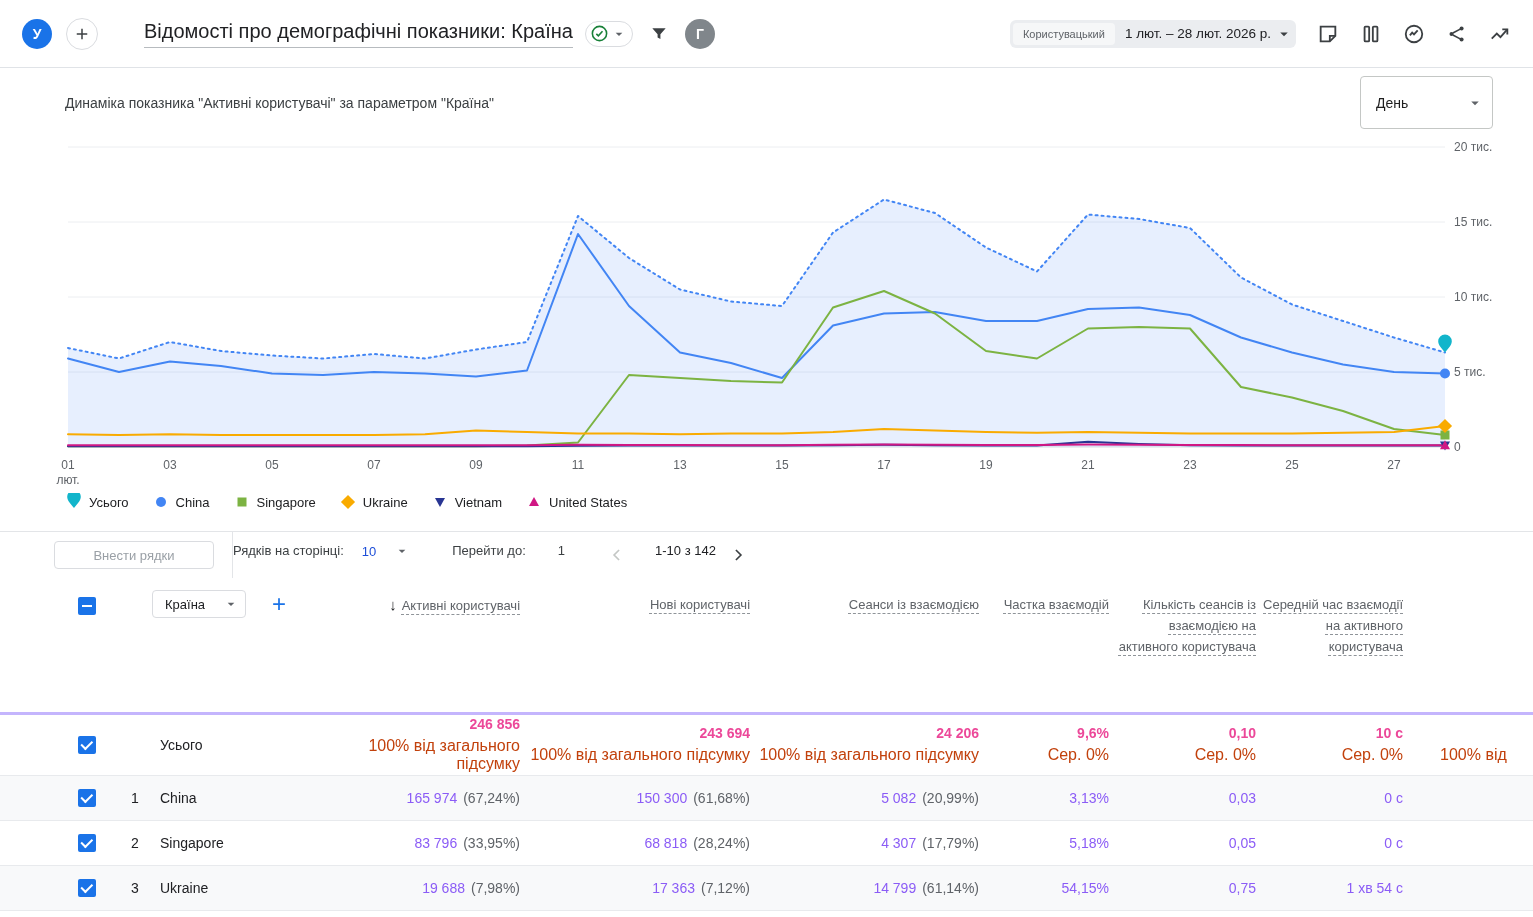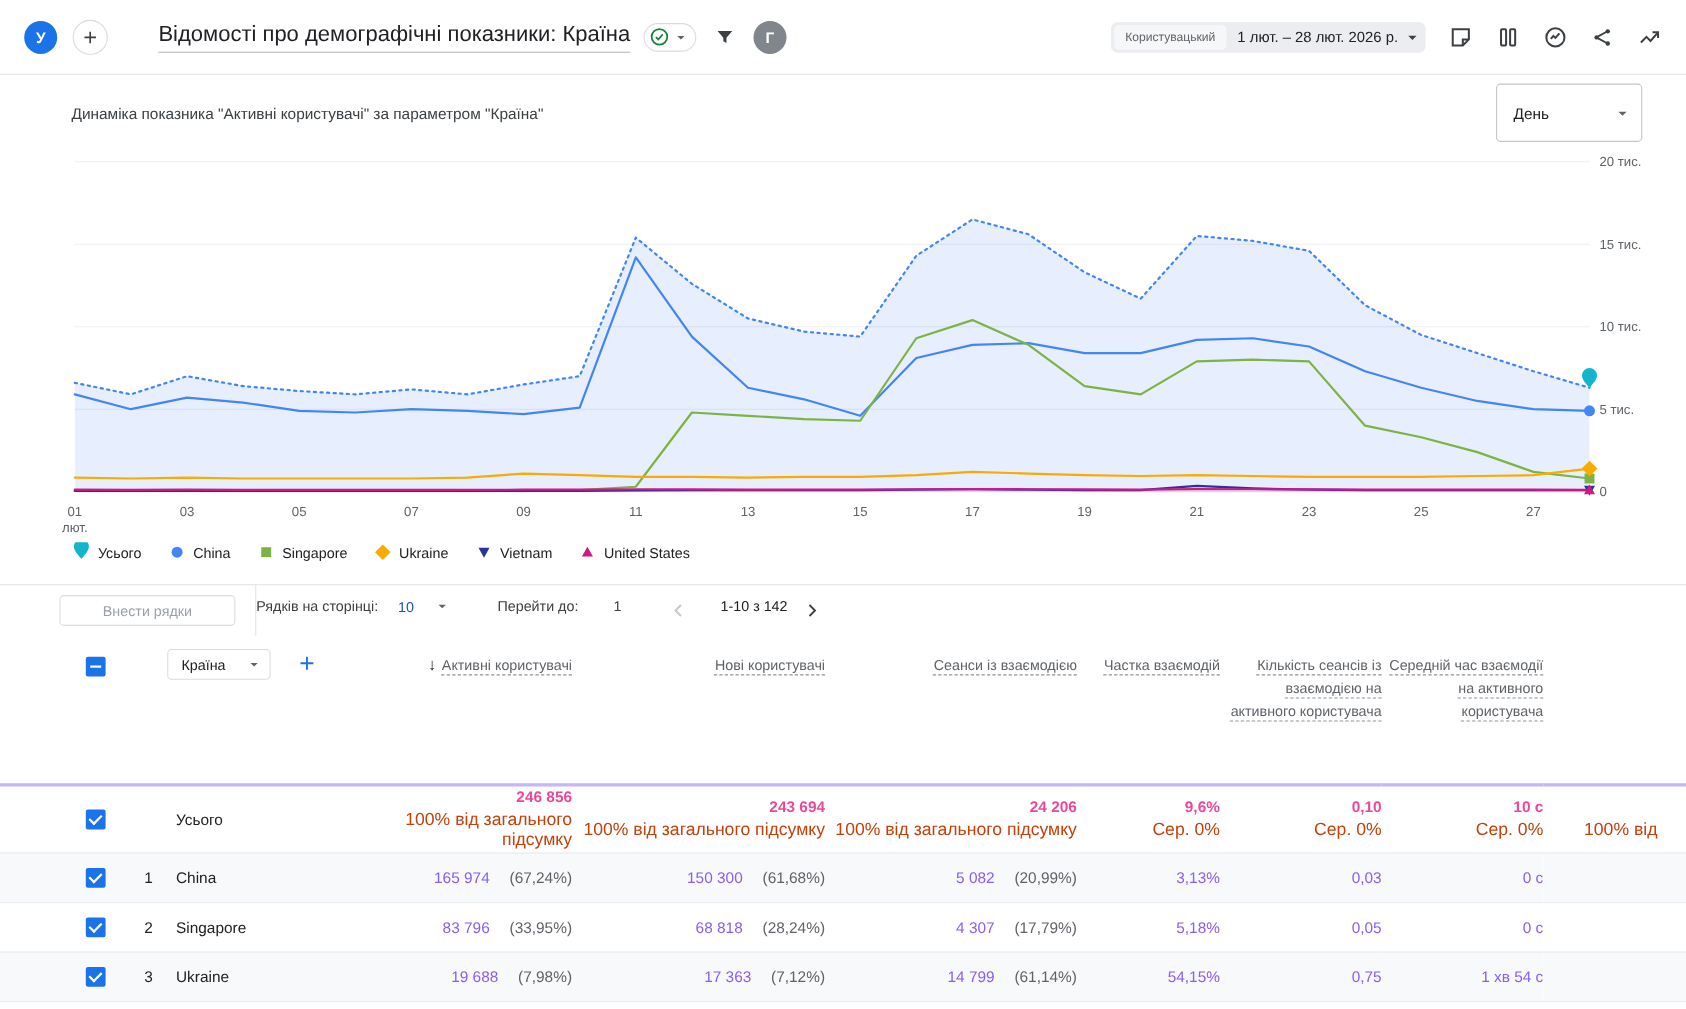--- a/index.html
+++ b/index.html
@@ -77,21 +77,21 @@
   .totals-row td{height:62px;border-bottom:1px solid #e8eaed}
   .data-row td{height:45px;border-bottom:1px solid #e8eaed}
   .data-row.alt{background:#f8f9fa}
   td.num{text-align:right}
   .t-main{font-weight:700;font-size:14px;color:#ec4899}
   .t-sub{font-size:16px;color:#c2410c;margin-top:5px}
   .t-sub.left{text-align:left;padding-left:37px}
   td.country{font-weight:500;color:#202124}
   td.rownum{text-align:center;color:#202124}
   .rv{color:#8b5cf6}
-  .rp{color:#5f6368;margin-left:18px}
+  .rp{color:#5f6368;margin-left:6px}
 
   .checkbox{width:18px;height:18px;border-radius:2px;background:#1a73e8;display:inline-flex;
     align-items:center;justify-content:center;cursor:pointer;vertical-align:middle}
   .checkbox.ind::after{content:"";width:10px;height:2px;background:#fff}
   .checkbox.checked::after{content:"";width:9px;height:5px;border-left:2px solid #fff;border-bottom:2px solid #fff;
     transform:rotate(-45deg) translate(0,-1px)}
 
   .caret{display:flex}
 </style>
 </head>

